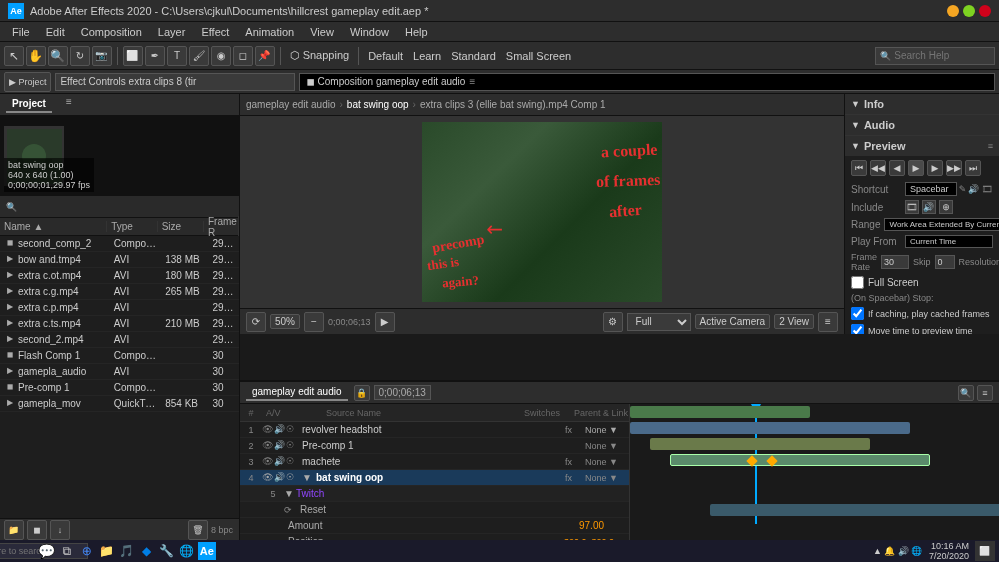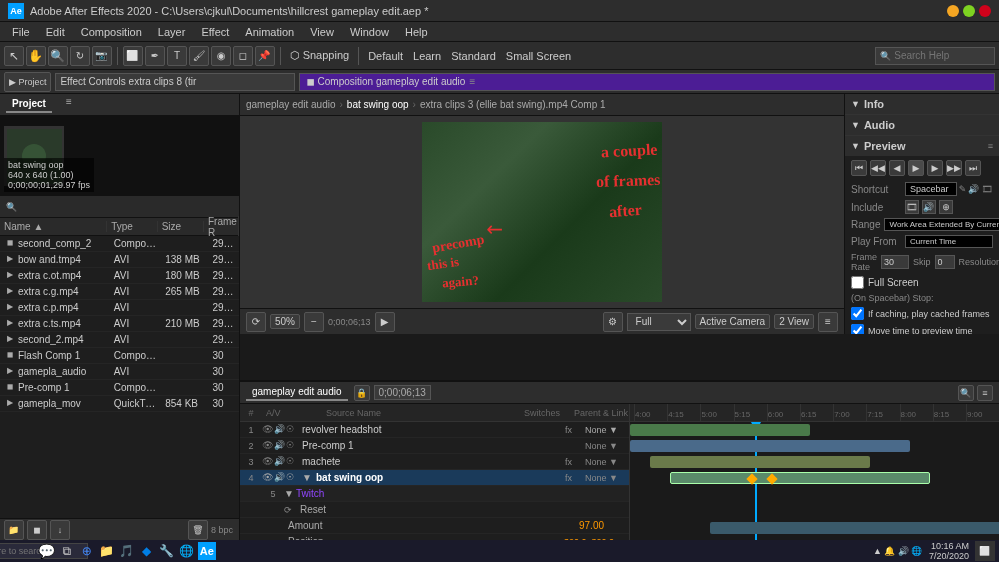--- a/index.html
+++ b/index.html
@@ -681,21 +681,21 @@
         <input type="text" placeholder="Search Help" style="">
       </div>
     </div>
   </div>
 
   <div id="toolbar2">
     <div class="tb-btn" style="font-size:9px; width:auto; padding:0 4px;">▶ Project</div>
     <div style="width:240px; height:18px; background:#3a3a3a; border:1px solid #555; display:flex; align-items:center; padding:0 4px;">
       <span style="font-size:10px; color:#ccc;">Effect Controls extra clips 8 (tir</span>
     </div>
-    <div style="flex:1; height:18px; background:#4c1d95; border:1px solid #555; display:flex; align-items:center; padding:0 6px;">
+    <div style="flex:1; height:18px; background:#000000; border:1px solid #555; display:flex; align-items:center; padding:0 6px;">
       <span style="font-size:10px; color:#ccc;">◼ Composition gameplay edit audio</span>
       <span style="margin-left:4px; font-size:10px; color:#888;">≡</span>
     </div>
   </div>
 
   <div id="main-area">
 
     <div id="panel-project">
       <div class="panel-header">
         <div class="panel-header-tabs">
@@ -1049,33 +1049,20 @@
             <div class="tl-row">
               <div style="width:44px;"></div>
               <div style="flex:1; font-size:10px; color:#aaa; padding-left:4px;">Position</div>
               <div style="font-size:10px; color:#ff9900; width:65px; font-size:9px;">320.0, 320.0</div>
             </div>
 
           </div>
 
           <div id="timeline-right">
 
-            <div class="tl-ruler">
-              <div class="tl-tick">4:00</div>
-              <div class="tl-tick">4:15</div>
-              <div class="tl-tick">5:00</div>
-              <div class="tl-tick">5:15</div>
-              <div class="tl-tick">6:00</div>
-              <div class="tl-tick">6:15</div>
-              <div class="tl-tick">7:00</div>
-              <div class="tl-tick">7:15</div>
-              <div class="tl-tick">8:00</div>
-              <div class="tl-tick">8:15</div>
-              <div class="tl-tick">9:00</div>
-            </div>
 
             <div class="timeline-bars-container" style="position:relative; height:120px;">
 
               <div class="playhead" style="left:125px;">
                 <div class="playhead-handle"></div>
               </div>
 
               <div class="tl-bar" style="left:0; width:180px; top:2px; background:#4a7a4a;"></div>
 
               <div class="tl-bar" style="left:0; width:280px; top:18px; background:#4a6a8a;"></div>

